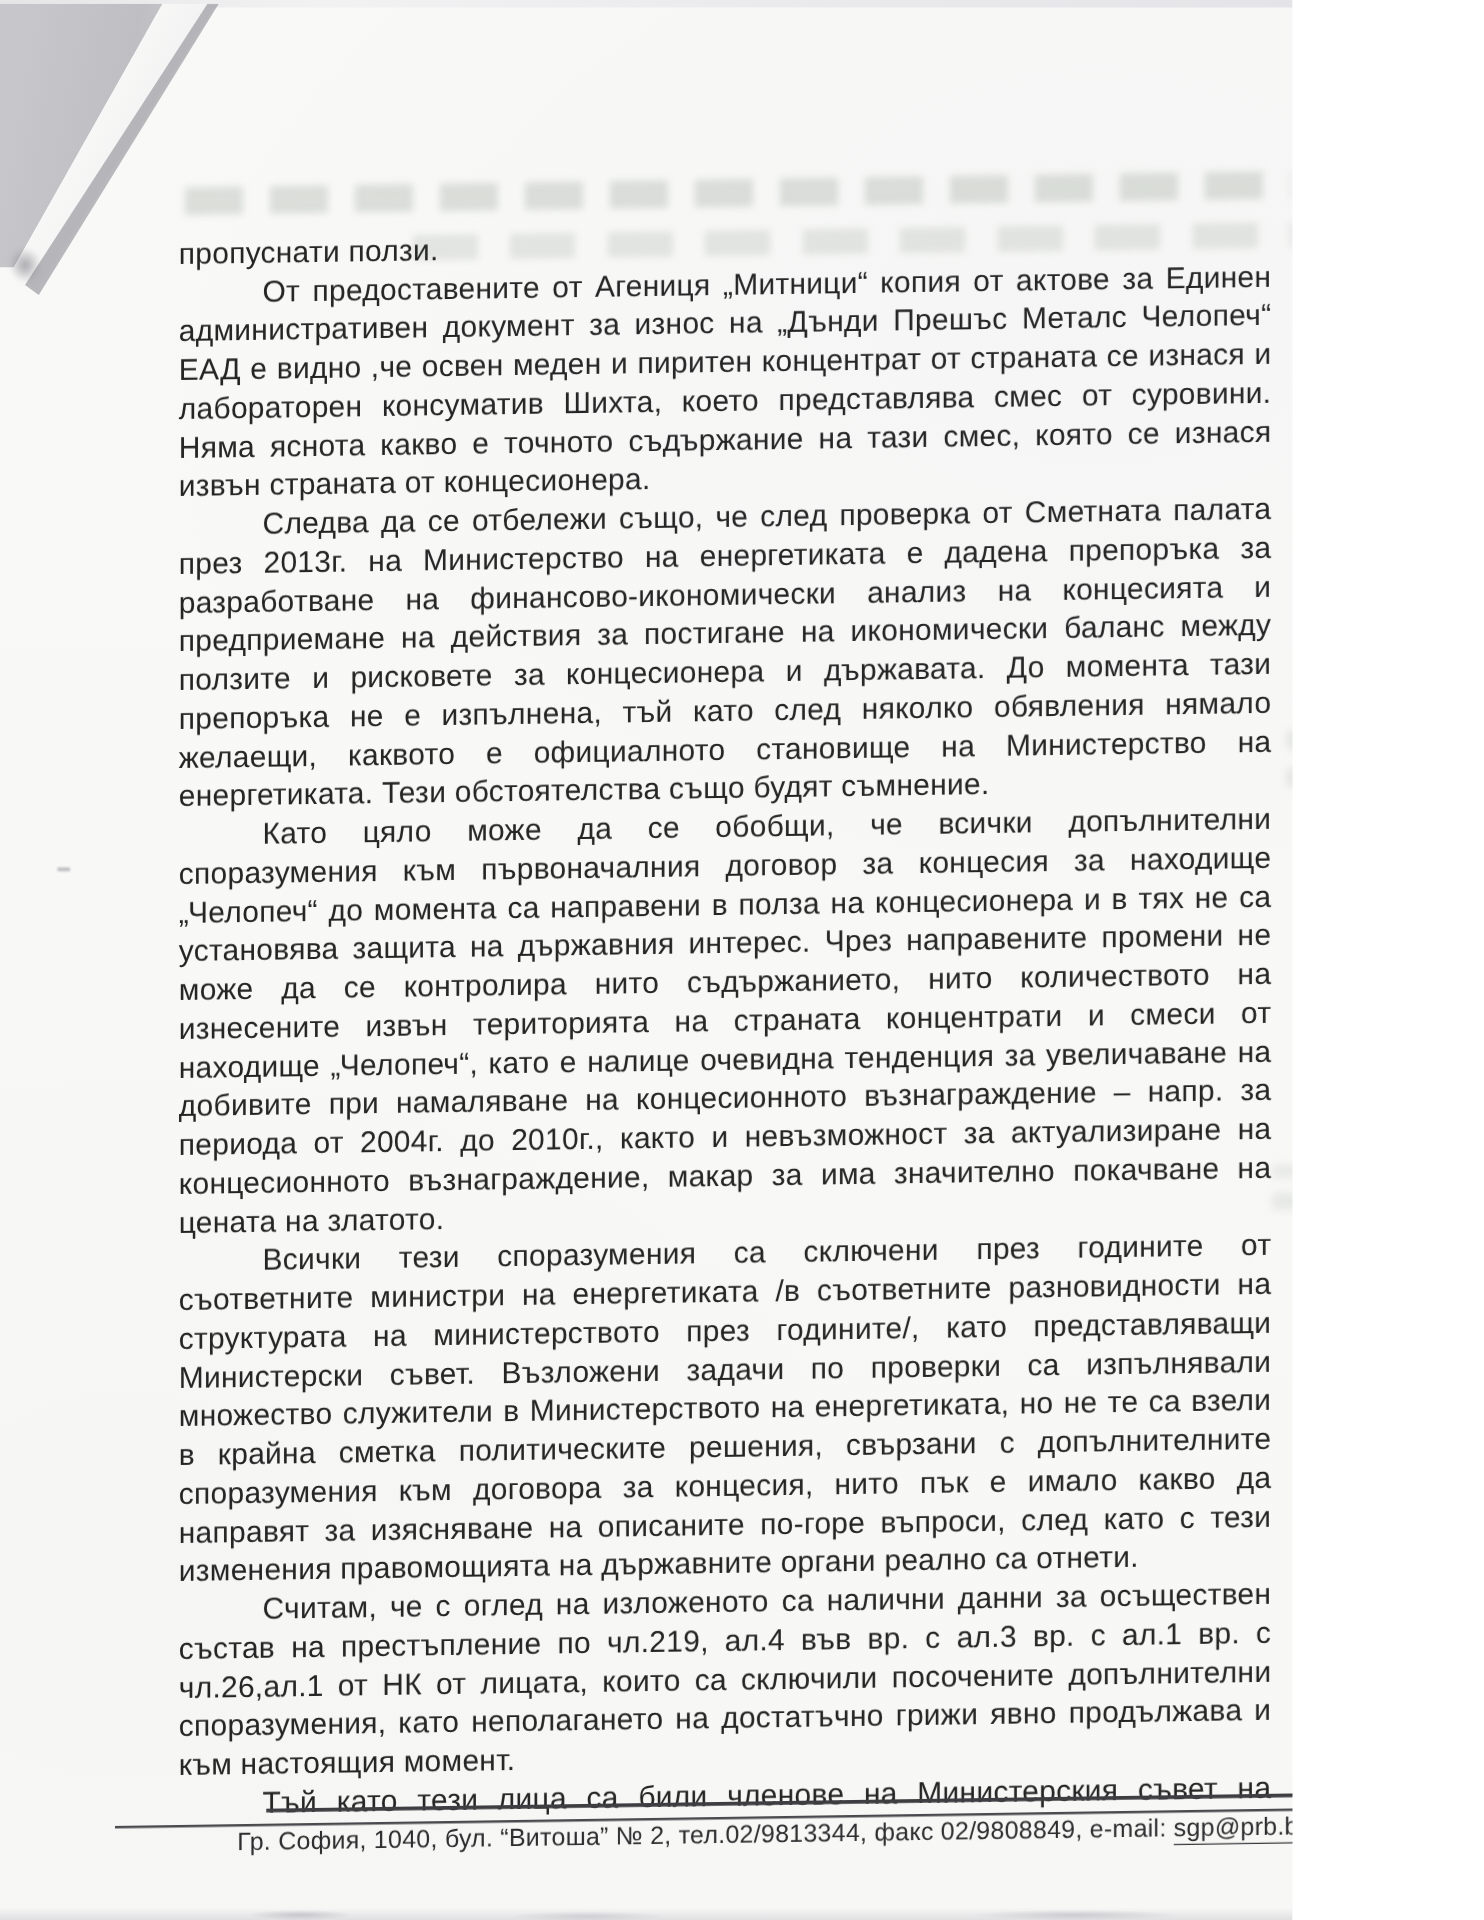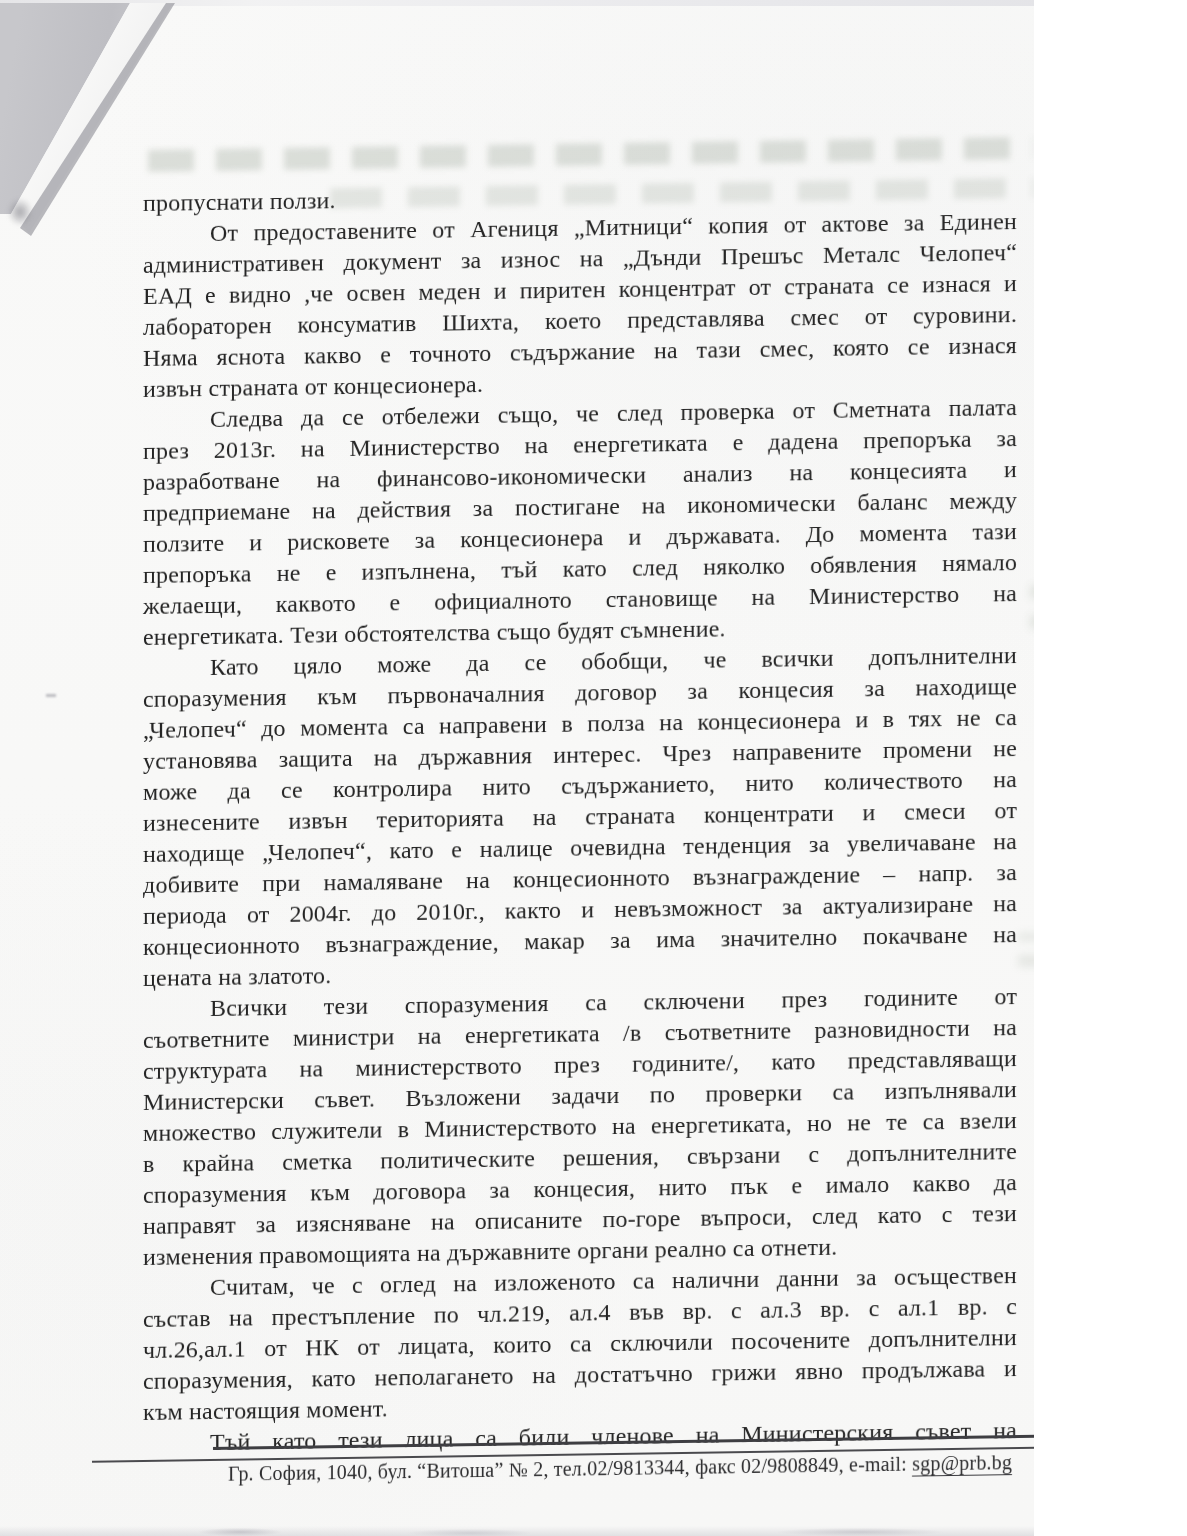--- a/index.html
+++ b/index.html
@@ -2,21 +2,21 @@
 <html><head>
 <meta charset="utf-8">
 <style>
   html,body{margin:0;padding:0;background:#ffffff;}
   .page{
     position:relative;width:1034px;height:1536px;overflow:hidden;
     background:
       radial-gradient(130% 60% at 85% 15%, rgba(212,216,220,0.10), transparent 60%),
       radial-gradient(80% 40% at 10% 80%, rgba(220,222,224,0.08), transparent 70%),
       linear-gradient(#f9f9f8,#f7f7f6);
-    font-family:Liberation Serif, serif;
+    font-family:Liberation Sans, sans-serif;
   }
   .skew{position:absolute;inset:0;transform:skewY(-0.85deg);transform-origin:143px 0;}
   
   #text-body{
     position:absolute;left:143px;top:188px;width:874px;
     font-size:24px;line-height:31px;color:#242424;
     letter-spacing:0.2px;filter:blur(0.3px);
   }
   .line{height:31px;white-space:normal;}
   .line.j{text-align:justify;text-align-last:justify;}

